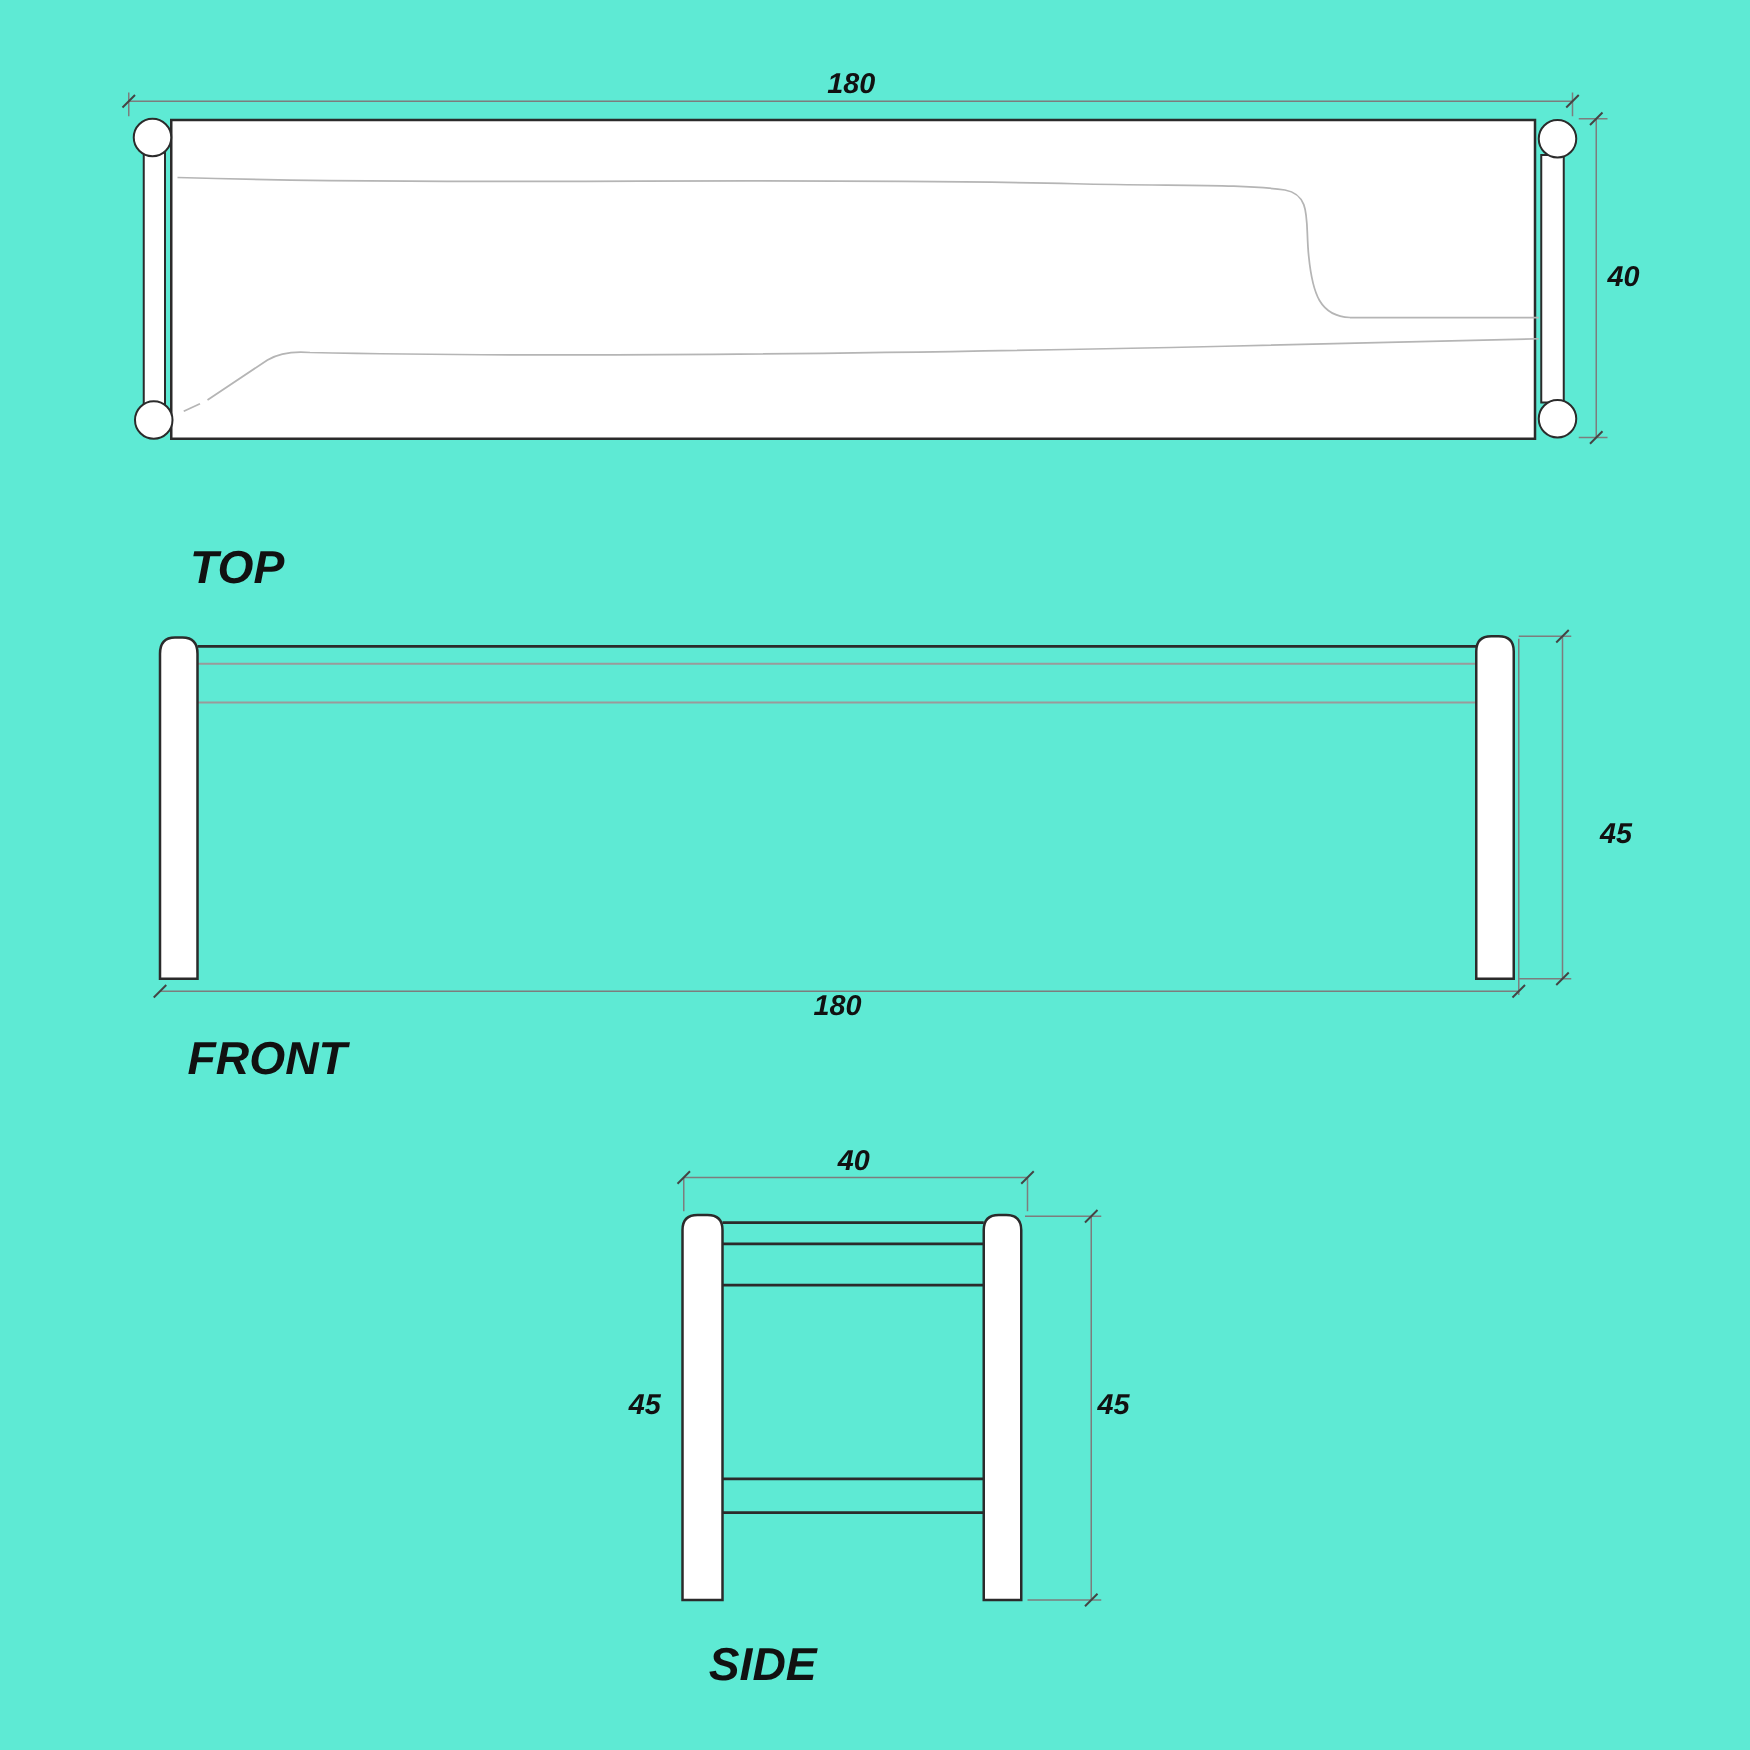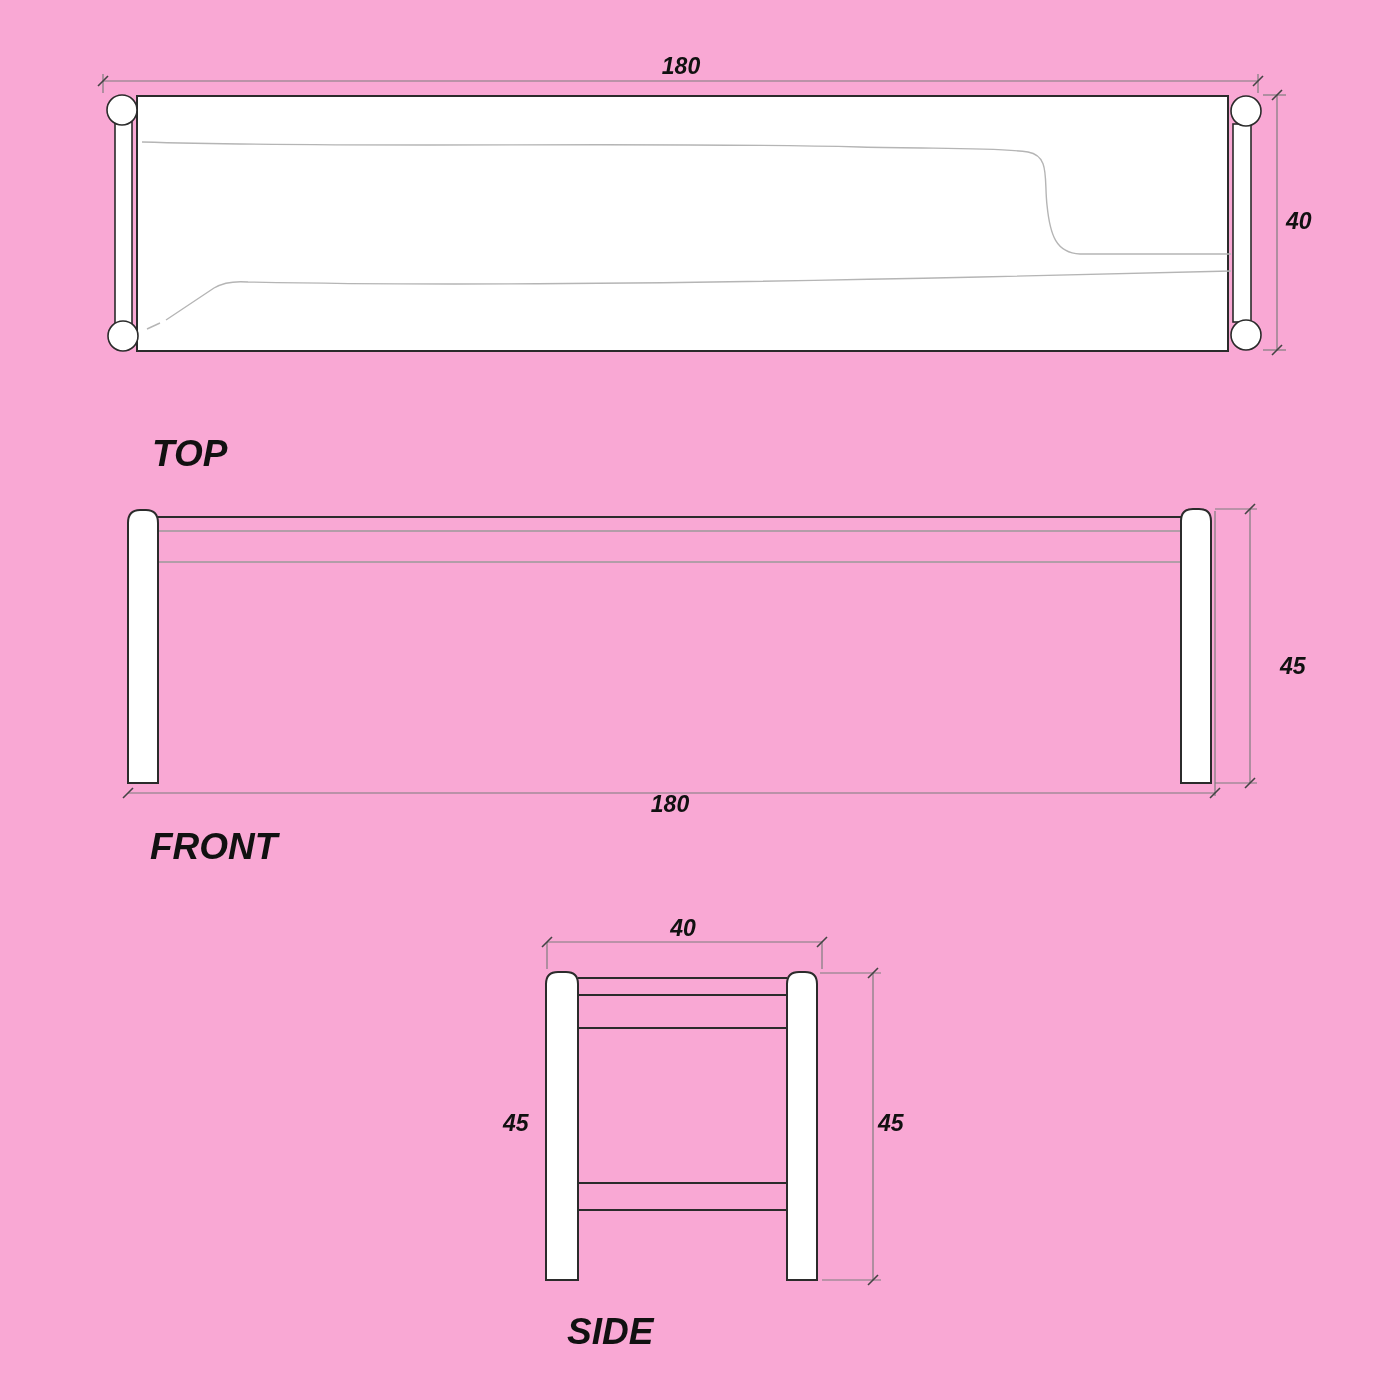--- a/index.html
+++ b/index.html
@@ -4,21 +4,21 @@
 <style>
   html, body {
     margin: 0;
     padding: 0;
     background: #ffffff;
   }
   .canvas {
     position: relative;
     width: 1400px;
     height: 1400px;
-    background: #f9a8d4;
+    background: #5eead4;
     font-family: "Liberation Sans", sans-serif;
   }
   svg { display: block; }
   .view-label {
     font-family: "Liberation Sans", sans-serif;
     font-weight: bold;
     font-style: italic;
     font-size: 37px;
     fill: #111111;
   }

